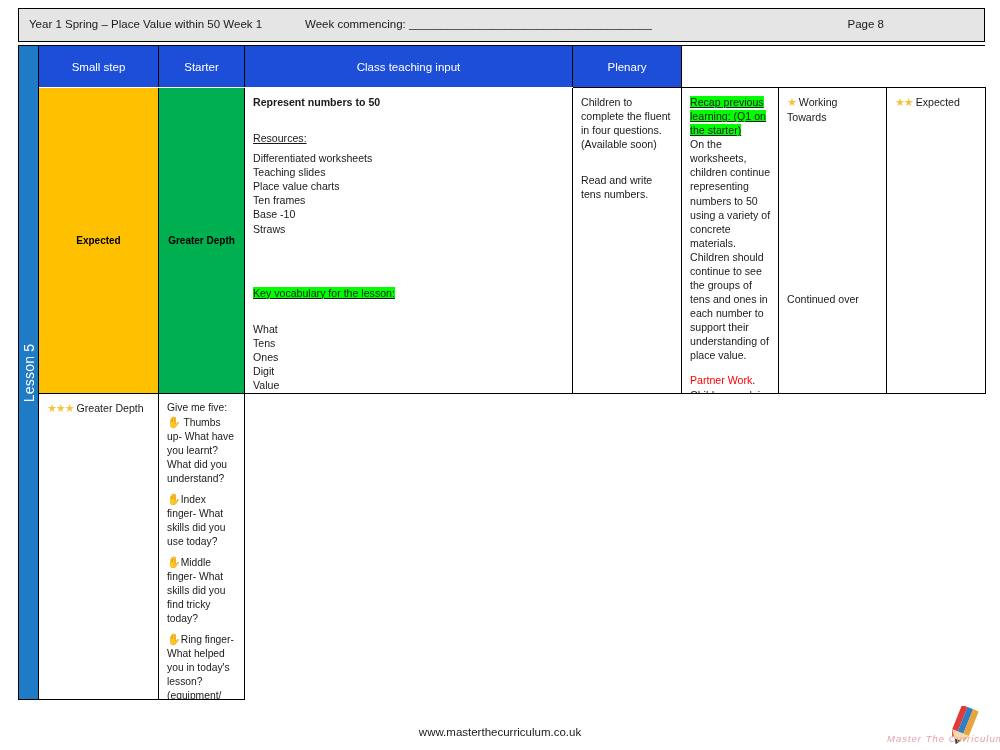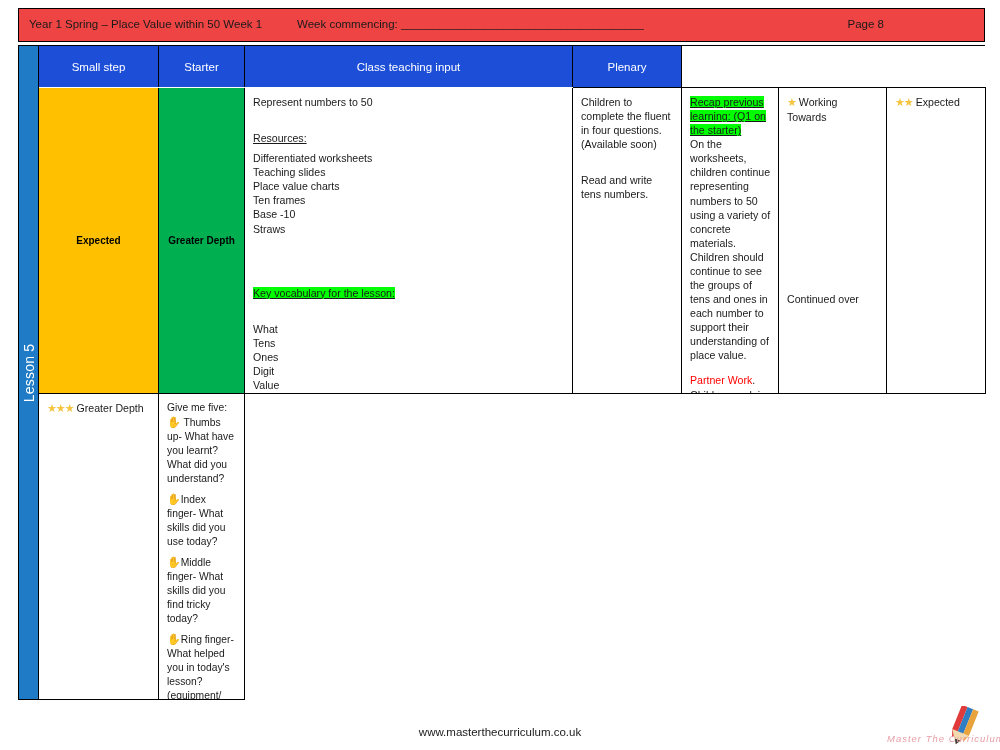--- a/index.html
+++ b/index.html
@@ -25,32 +25,32 @@
 
   
   .doc-header {
     position: absolute;
     left: 18px;
     top: 8px;
     width: 967px;
     height: 34px;
     border: 1.5px solid #000;
     box-sizing: border-box;
-    background: #ef4444;
+    background: #e5e5e5;
   }
   .doc-header .hdr-title {
     position: absolute;
     left: 10px;
     top: 9px;
     font-size: 11.5px;
     white-space: nowrap;
   }
   .doc-header .hdr-week {
     position: absolute;
-    left: 278px;
+    left: 286px;
     top: 9px;
     font-size: 11.5px;
     white-space: nowrap;
   }
   .doc-header .hdr-page {
     position: absolute;
     right: 100px;
     top: 9px;
     font-size: 11.5px;
     white-space: nowrap;
@@ -146,21 +146,21 @@
     vertical-align: top;
     border-bottom: 1.5px solid #000;
   }
 
   .body-cell p { margin: 0 0 0 0; }
   .gap { height: 11px; }
   .gap-sm { height: 6px; }
   .gap-lg { height: 22px; }
   .gap-xl { height: 50px; }
 
-  .b { font-weight: normal; }
+  .b { font-weight: bold; }
   .u { text-decoration: underline; }
   .hl-green { background: #00ff00; }
   .red { color: #ff0000; }
 
   .list-line { }
 
   
   .star { color: #f5c542; font-size: 11px; letter-spacing: -1px; }
   .hand { color: #b5835a; font-size: 11px; }
 

